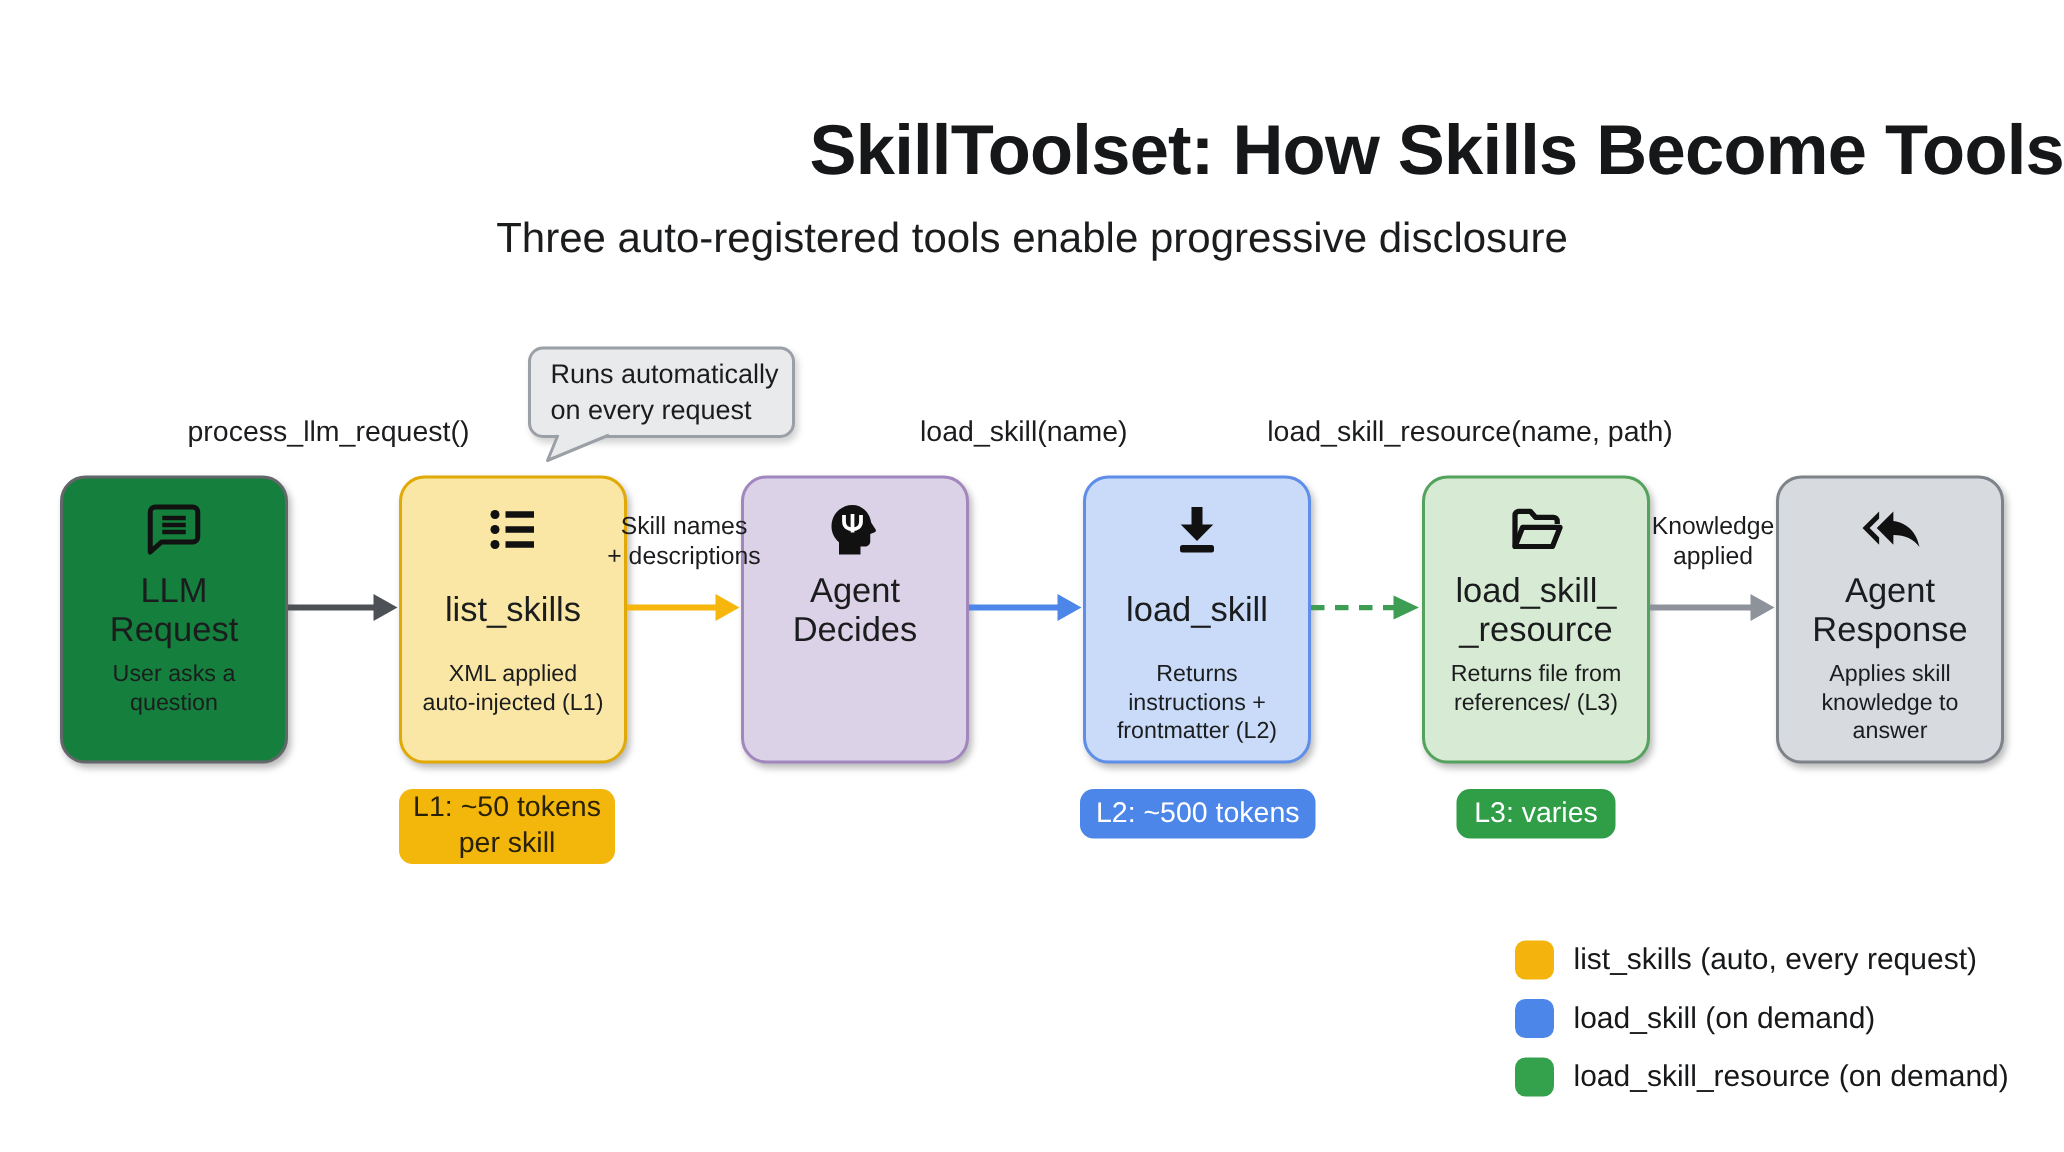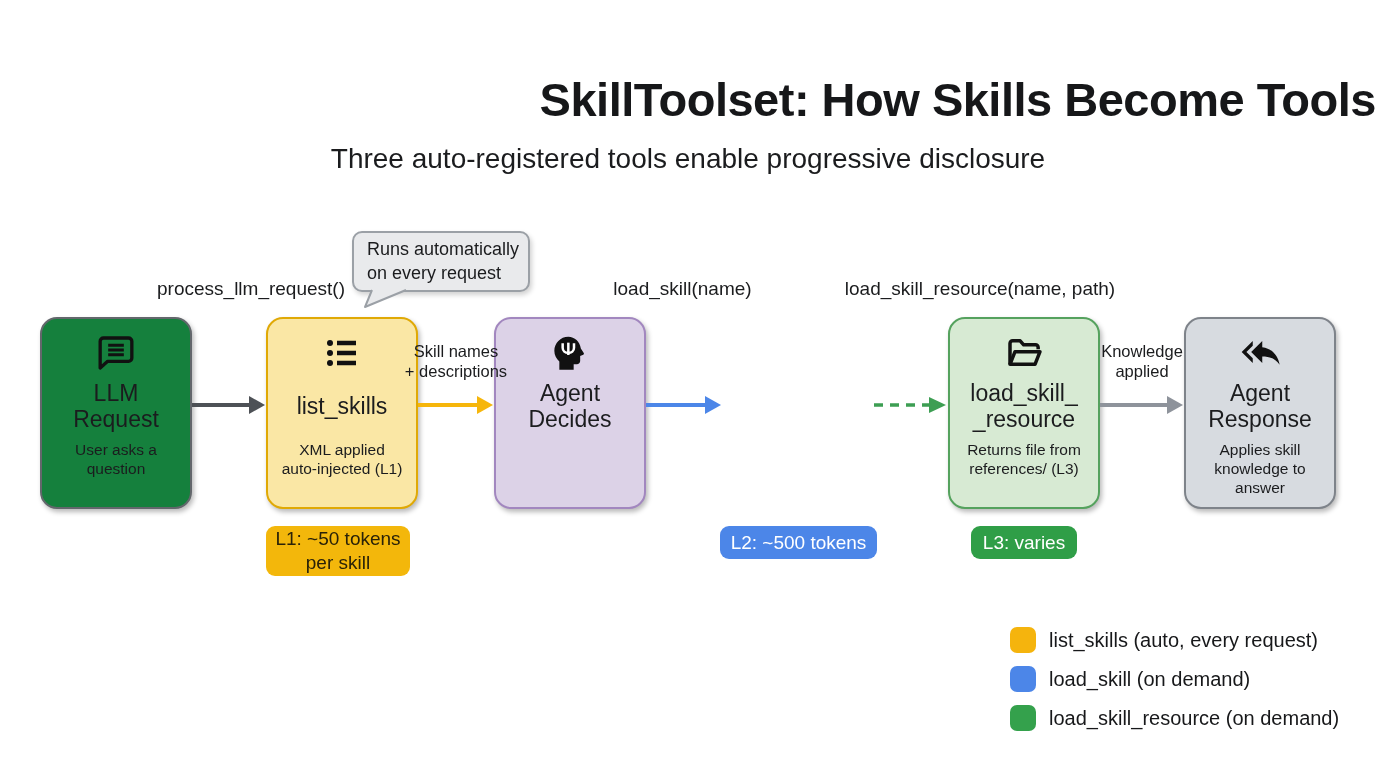--- a/index.html
+++ b/index.html
@@ -13,21 +13,21 @@
   .node{position:absolute;top:317px;width:152px;height:192px;border-radius:17px;
         border:2px solid #888;box-sizing:border-box;display:flex;flex-direction:column;
         align-items:center;padding-top:14px;box-shadow:2px 3px 5px rgba(0,0,0,0.28);}
   .n1{left:40px;} .n2{left:266px;} .n3{left:494px;} .n4{left:722px;} .n5{left:948px;} .n6{left:1184px;}
   .node .icon{height:40px;display:flex;align-items:center;justify-content:center;}
   .node .name-wrap{height:60px;margin-top:3px;display:flex;align-items:center;justify-content:center;}
   .node .name{font-size:23px;font-weight:500;line-height:1.15;text-align:center;white-space:pre-line;}
   .node .desc{margin-top:5px;font-size:15.5px;line-height:1.22;text-align:center;white-space:pre-line;padding:0 6px;}
 
   .fn-label{position:absolute;top:278px;font-size:19px;text-align:center;color:#1b1c1e;}
-  .fl1{left:115px;width:230px;text-align:right;} .fl2{left:570px;width:225px;} .fl3{left:820px;width:320px;}
+  .fl1{left:104px;width:230px;} .fl2{left:570px;width:225px;} .fl3{left:820px;width:320px;}
 
   .callout{position:absolute;left:352px;top:231px;width:178px;height:61px;background:#E9EAEC;
            border:2px solid #9BA0A6;border-radius:10px;box-sizing:border-box;display:flex;
            align-items:center;box-shadow:2px 3px 5px rgba(0,0,0,0.18);}
   .callout .callout-text{font-size:18px;line-height:1.28;white-space:pre-line;padding-left:13px;text-align:left;}
   .callout-tail{position:absolute;left:356px;top:289px;}
 
   .edge-label{position:absolute;top:342px;font-size:16.5px;line-height:1.2;text-align:center;white-space:pre-line;}
   .el1{left:395px;width:122px;} .el2{left:1085px;width:114px;}
 
@@ -103,20 +103,34 @@
         <path d="M11 5.8v7.4" stroke="#fff" stroke-width="1.5"></path>
         <path d="M7.6 6.2v2.6c0 2 1.5 3.1 3.4 3.1s3.4-1.1 3.4-3.1V6.2" stroke="#fff" stroke-width="1.5" fill="none"></path>
       </svg>
     </div>
     <div class="name-wrap">
         <div class="name">Agent
 Decides</div>
       </div>
   </div>
 
+  <div class="node n4" style="background-color: rgb(201, 219, 248); border-color: rgb(94, 142, 233);">
+    <div class="icon">
+      <svg width="40" height="40" viewBox="0 0 24 24">
+        <path fill="#111" d="M9.8 3h4.4v7h4.3L12 16.6 5.5 10h4.3z"></path>
+        <rect x="5.2" y="18.2" width="13.6" height="3" rx="1" fill="#111"></rect>
+      </svg>
+    </div>
+    <div class="name-wrap">
+        <div class="name">load_skill</div>
+      </div>
+    <div class="desc">Returns
+instructions +
+frontmatter (L2)</div>
+  </div>
 
   <div class="node n5" style="background-color: rgb(215, 234, 211); border-color: rgb(85, 162, 94);">
     <div class="icon">
       <svg width="40" height="40" viewBox="0 0 24 24">
         <path d="M3.6 18.8V6.3c0-.9.7-1.6 1.6-1.6h4.5l2.1 2.4h7.1c.9 0 1.6.7 1.6 1.6v1.1" fill="none" stroke="#111" stroke-width="2.1" stroke-linejoin="round"></path>
         <path d="M3.6 18.8l3-7.6h15l-3 7.6z" fill="none" stroke="#111" stroke-width="2.1" stroke-linejoin="round"></path>
       </svg>
     </div>
     <div class="name-wrap">
         <div class="name">load_skill_

